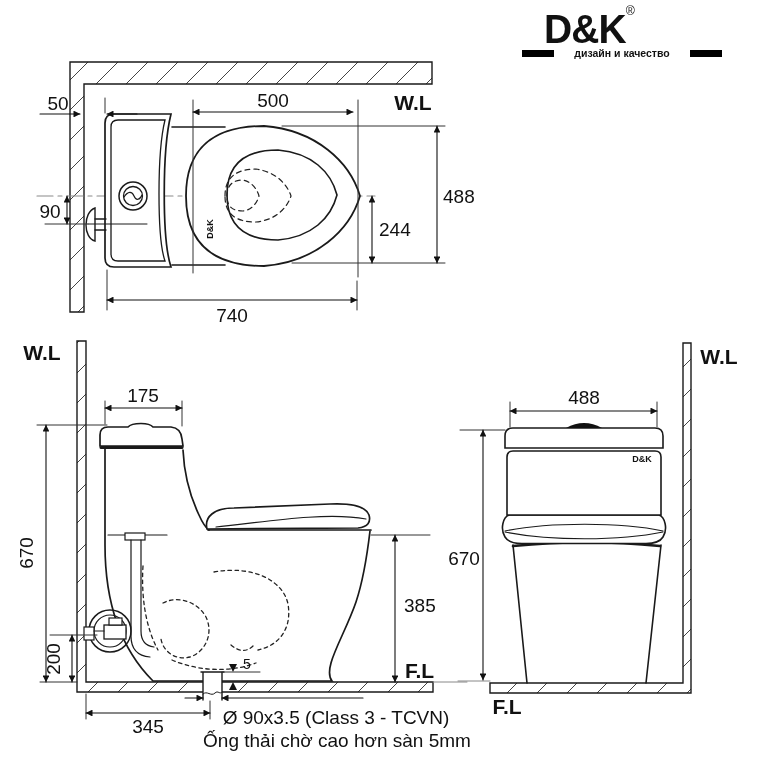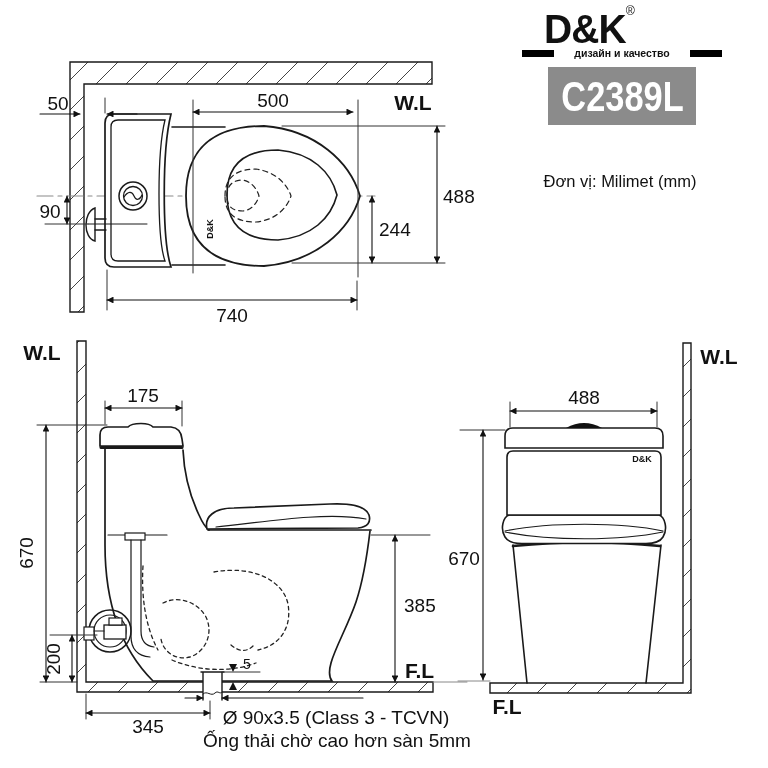--- a/index.html
+++ b/index.html
@@ -210,19 +210,15 @@
   </g>
 </svg>
 
 <div class="hdr">
   <div class="logo"><span>D&amp;K</span><sup>®</sup></div>
   <div class="tagrow">
     <span class="tagbar"></span>
     <span class="tagtxt">дизайн и качество</span>
     <span class="tagbar"></span>
   </div>
-  <div class="modelbox">
-    <span class="modeltxt">C2389L</span>
-  </div>
 </div>
-<div class="unit">Đơn vị: Milimet  (mm)</div>
 
 </div>
 
 </body></html>

